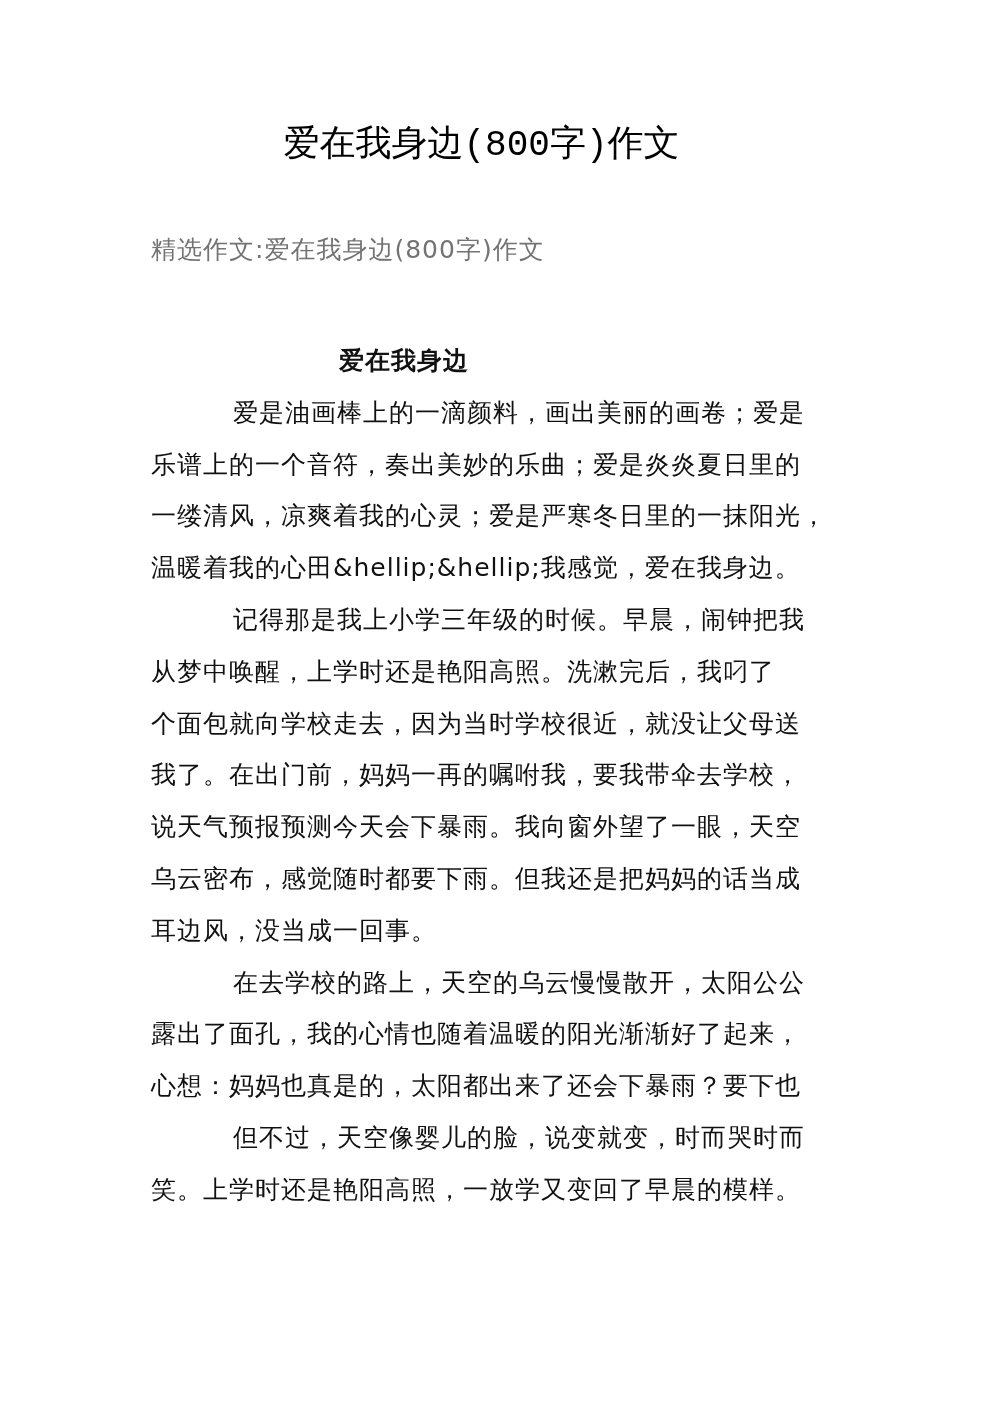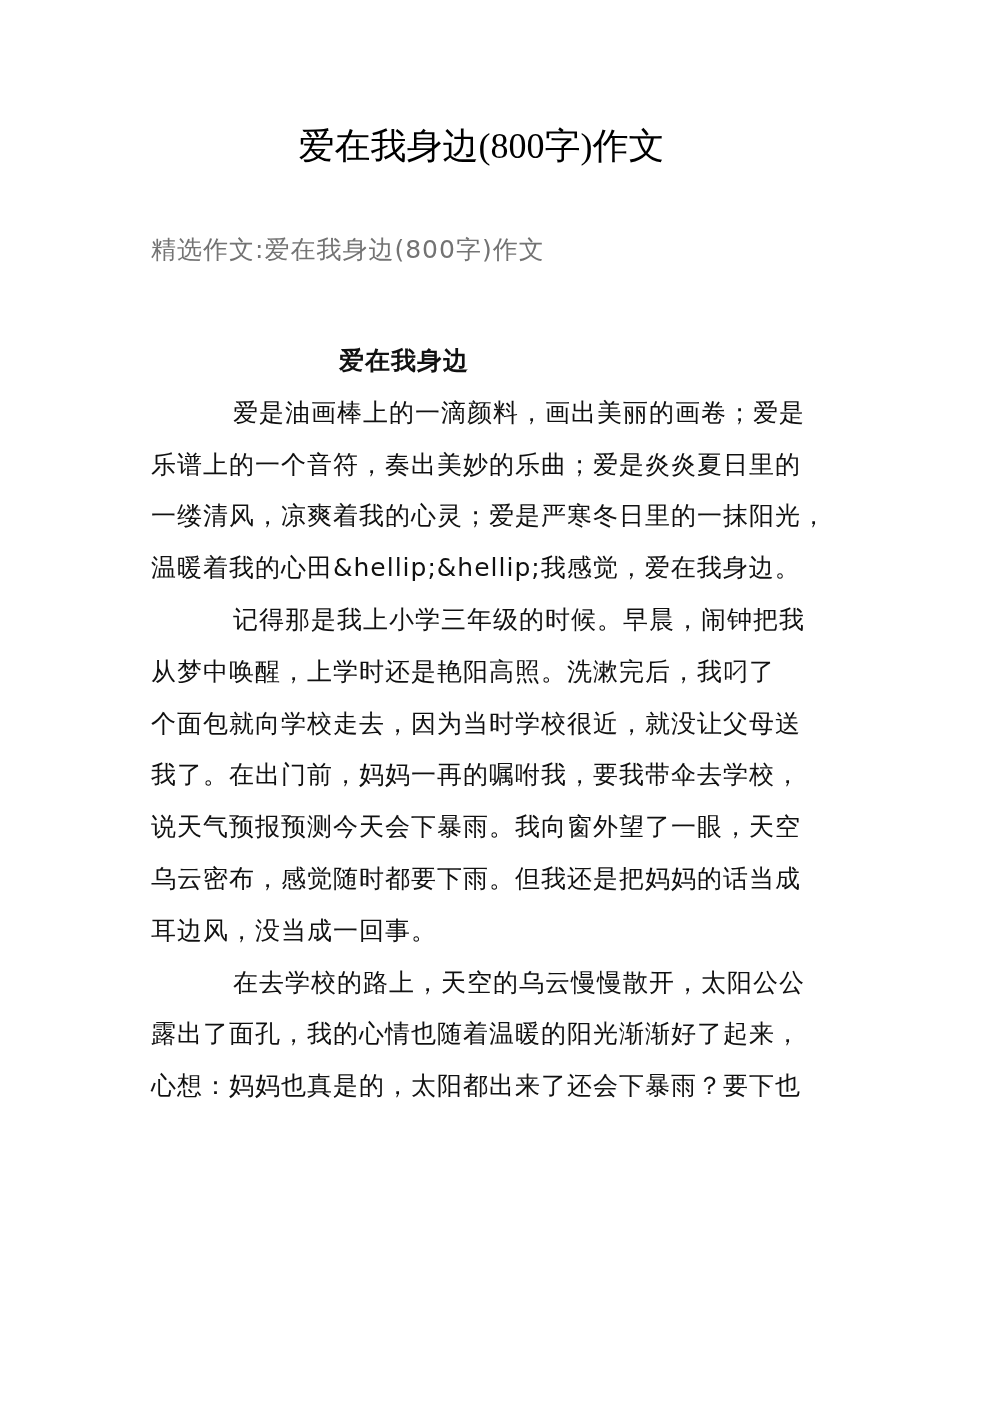--- a/index.html
+++ b/index.html
@@ -1,19 +1,19 @@
 <!DOCTYPE html>
 <html><head>
   <meta charset="utf-8">
   <style>
     html, body { margin: 0; padding: 0; background: #ffffff; }
     body { width: 993px; height: 1404px; position: relative; overflow: hidden; color: #111; }
     .title {
       position: absolute; left: 0; top: 118px; width: 963px; text-align: center;
-      font-family: Liberation Serif, serif; font-size: 36px; line-height: 56px;
+      font-family: Liberation Mono, monospace; font-size: 36px; line-height: 56px;
       color: #000;
     }
     .subtitle {
       position: absolute; left: 151px; top: 230px;
       font-family: "DejaVu Sans", "Liberation Sans", sans-serif; font-size: 25px; line-height: 40px;
       letter-spacing: 1px; color: #737373;
     }
     .body-text {
       position: absolute; left: 151px; top: 335px; width: 690px;
       font-family: "DejaVu Sans", "Liberation Sans", sans-serif; font-size: 25px; color: #111;
@@ -48,14 +48,18 @@
       <div class="line">乌云密布，感觉随时都要下雨。但我还是把妈妈的话当成</div>
       <div class="line">耳边风，没当成一回事。</div>
     </div>
 
     <div>
       <div class="line indent">在去学校的路上，天空的乌云慢慢散开，太阳公公</div>
       <div class="line">露出了面孔，我的心情也随着温暖的阳光渐渐好了起来，</div>
       <div class="line">心想：妈妈也真是的，太阳都出来了还会下暴雨？要下也</div>
     </div>
 
+    <div>
+      <div class="line indent">但不过，天空像婴儿的脸，说变就变，时而哭时而</div>
+      <div class="line">笑。上学时还是艳阳高照，一放学又变回了早晨的模样。</div>
+    </div>
   </div>
 </div>
 
 </body></html>

